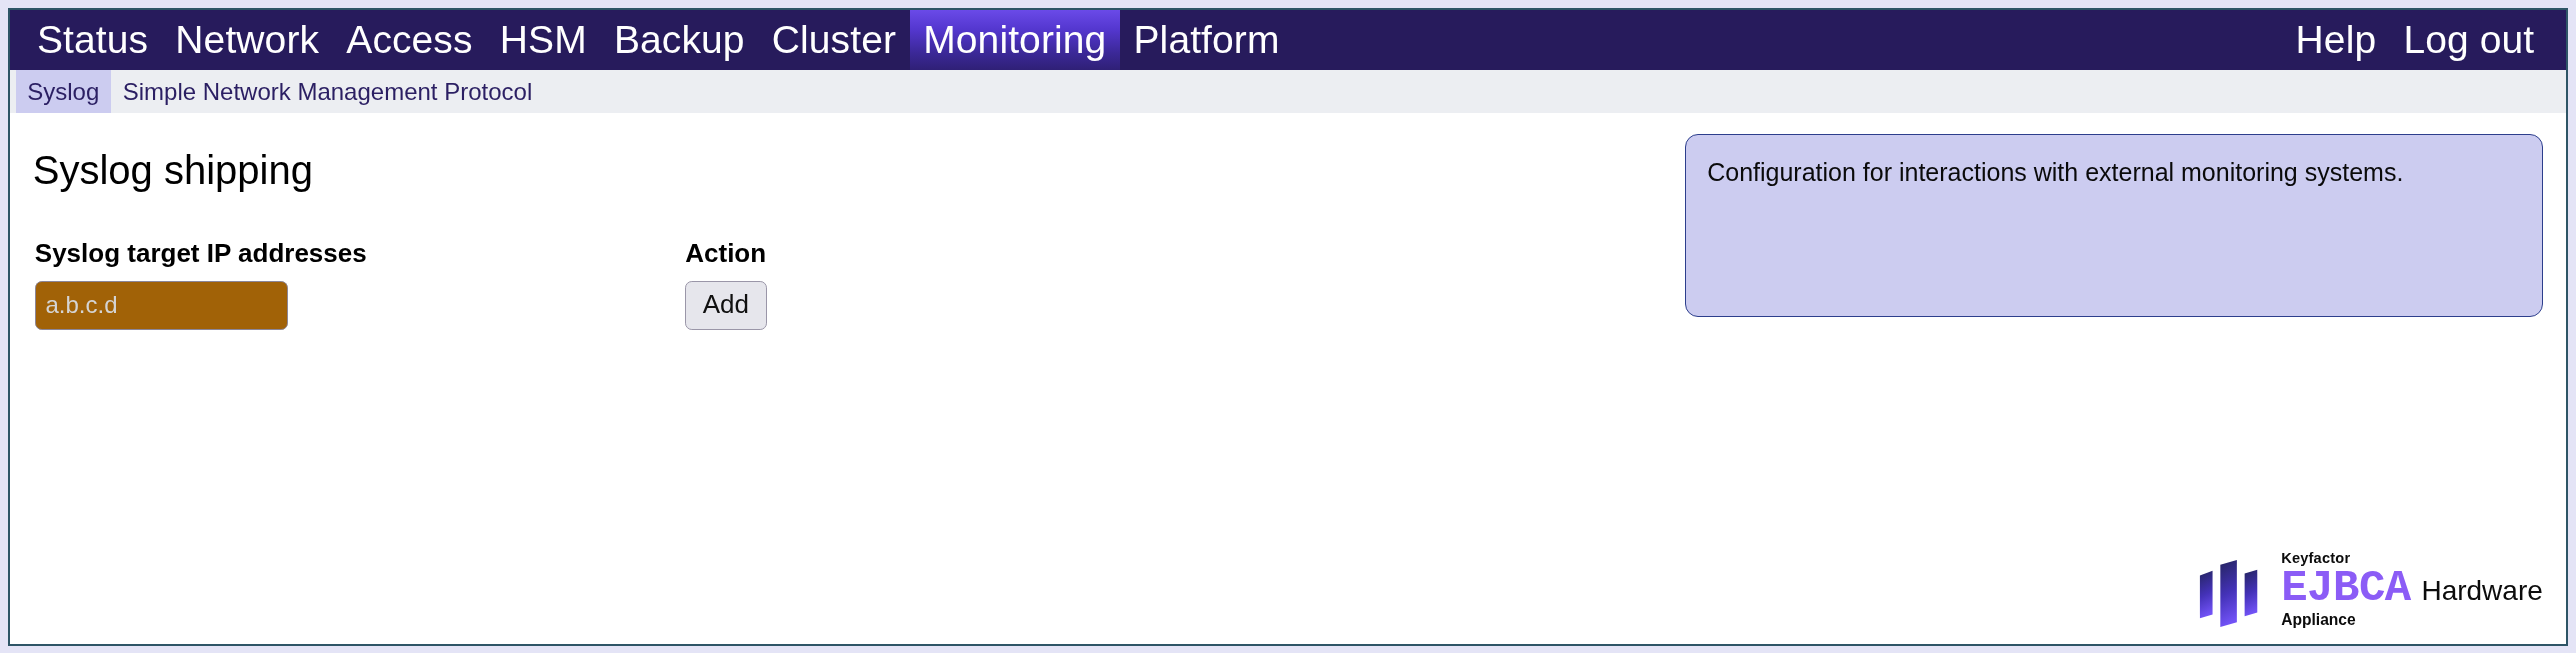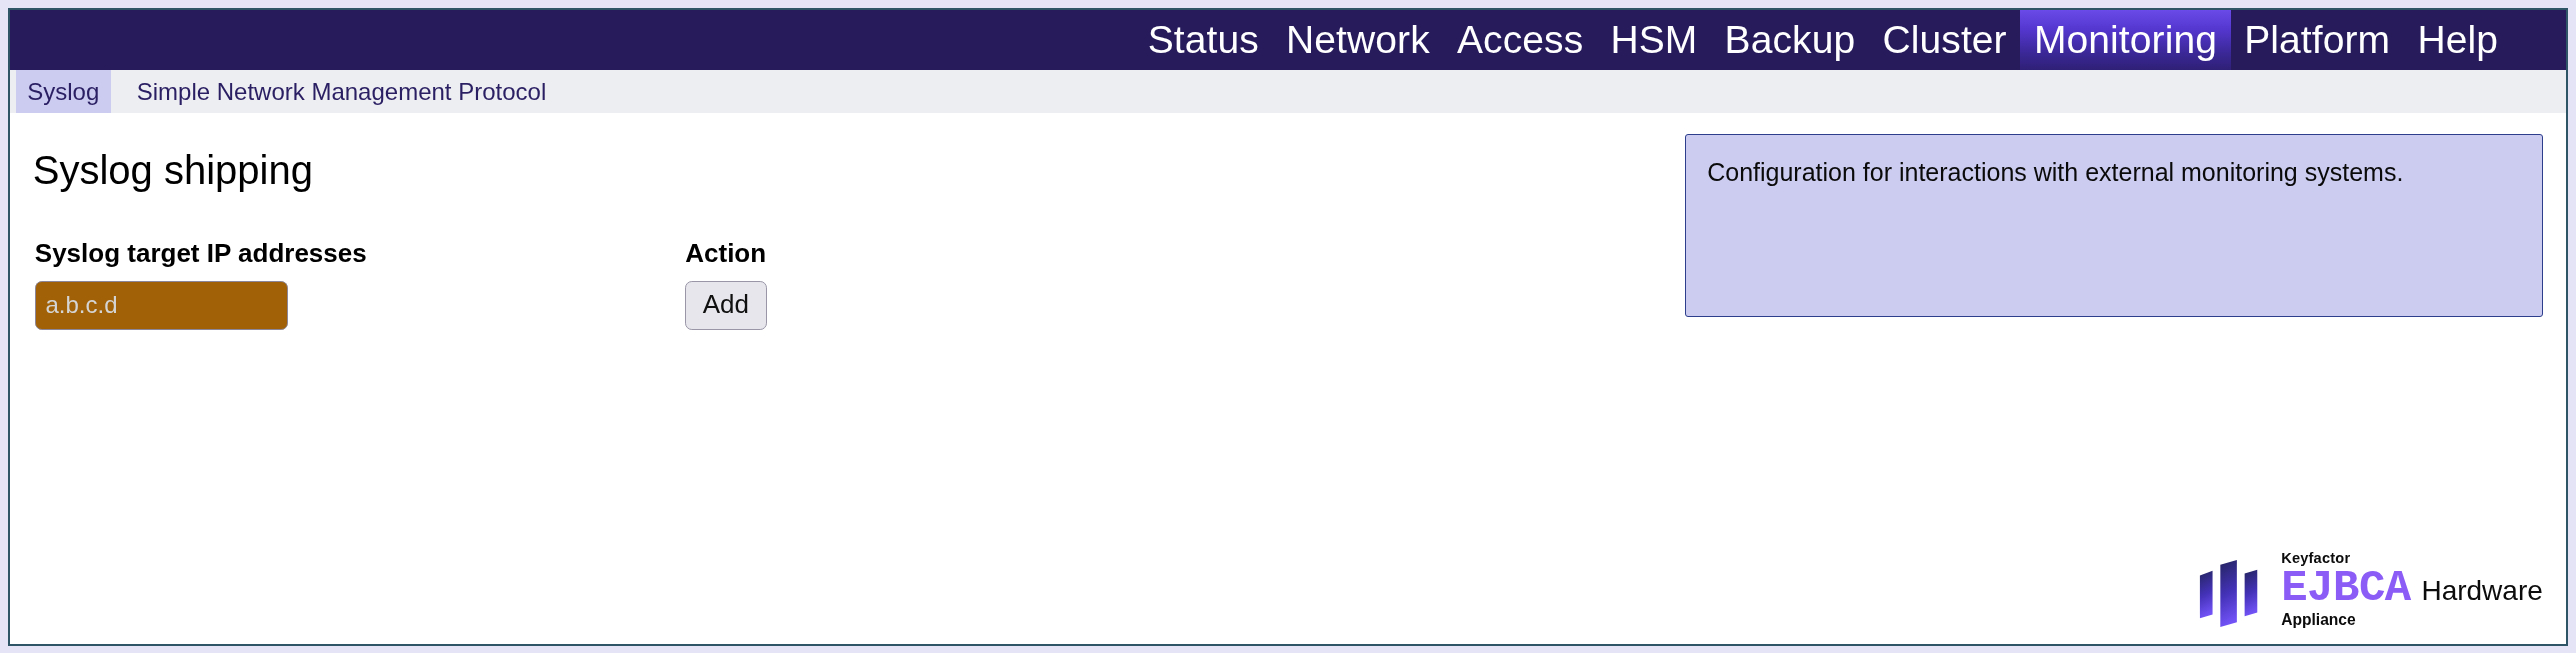--- a/index.html
+++ b/index.html
@@ -27,29 +27,29 @@
     flex-direction: column;
   }
 
   
   .topnav {
     background: #271b5c;
     height: 60px;
     flex: 0 0 60px;
     display: flex;
     align-items: stretch;
-    justify-content: flex-end;
+    justify-content: space-between;
     padding: 0;
   }
   .nav-group {
     display: flex;
     align-items: stretch;
   }
   .nav-group.left { padding-left: 13.6px; }
-  .nav-group.right { padding-right: 4px; flex-direction: column; }
+  .nav-group.right { padding-right: 18px; }
 
   .nav-item {
     color: #ffffff;
     font-size: 39px;
     line-height: 60px;
     padding: 0 13.6px;
     white-space: nowrap;
     letter-spacing: 0.1px;
     cursor: pointer;
   }
@@ -58,21 +58,20 @@
   }
 
   
   .subnav {
     background: #eceef2;
     height: 43px;
     flex: 0 0 43px;
     display: flex;
     align-items: stretch;
     padding-left: 5.8px;
-    gap: 14px;
   }
   .subnav-item {
     color: #2b1f63;
     font-size: 24px;
     line-height: 43px;
     padding: 0 11.7px;
     white-space: nowrap;
     cursor: pointer;
   }
   .subnav-item.active {
@@ -149,21 +148,21 @@
   
   .info-box {
     position: absolute;
     left: 1675px;
     top: 21.4px;
     width: 858px;
     height: 183px;
     box-sizing: border-box;
     background: #ccccf0;
     border: 1.9px solid #2c3e8c;
-    border-radius: 3px;
+    border-radius: 13px;
     padding: 19.5px 21.4px;
   }
   .info-para {
     font-size: 25px;
     color: #0a0a0a;
     line-height: 35px;
     margin: 0;
   }
   .info-para + .info-para { margin-top: 29px; }
 

